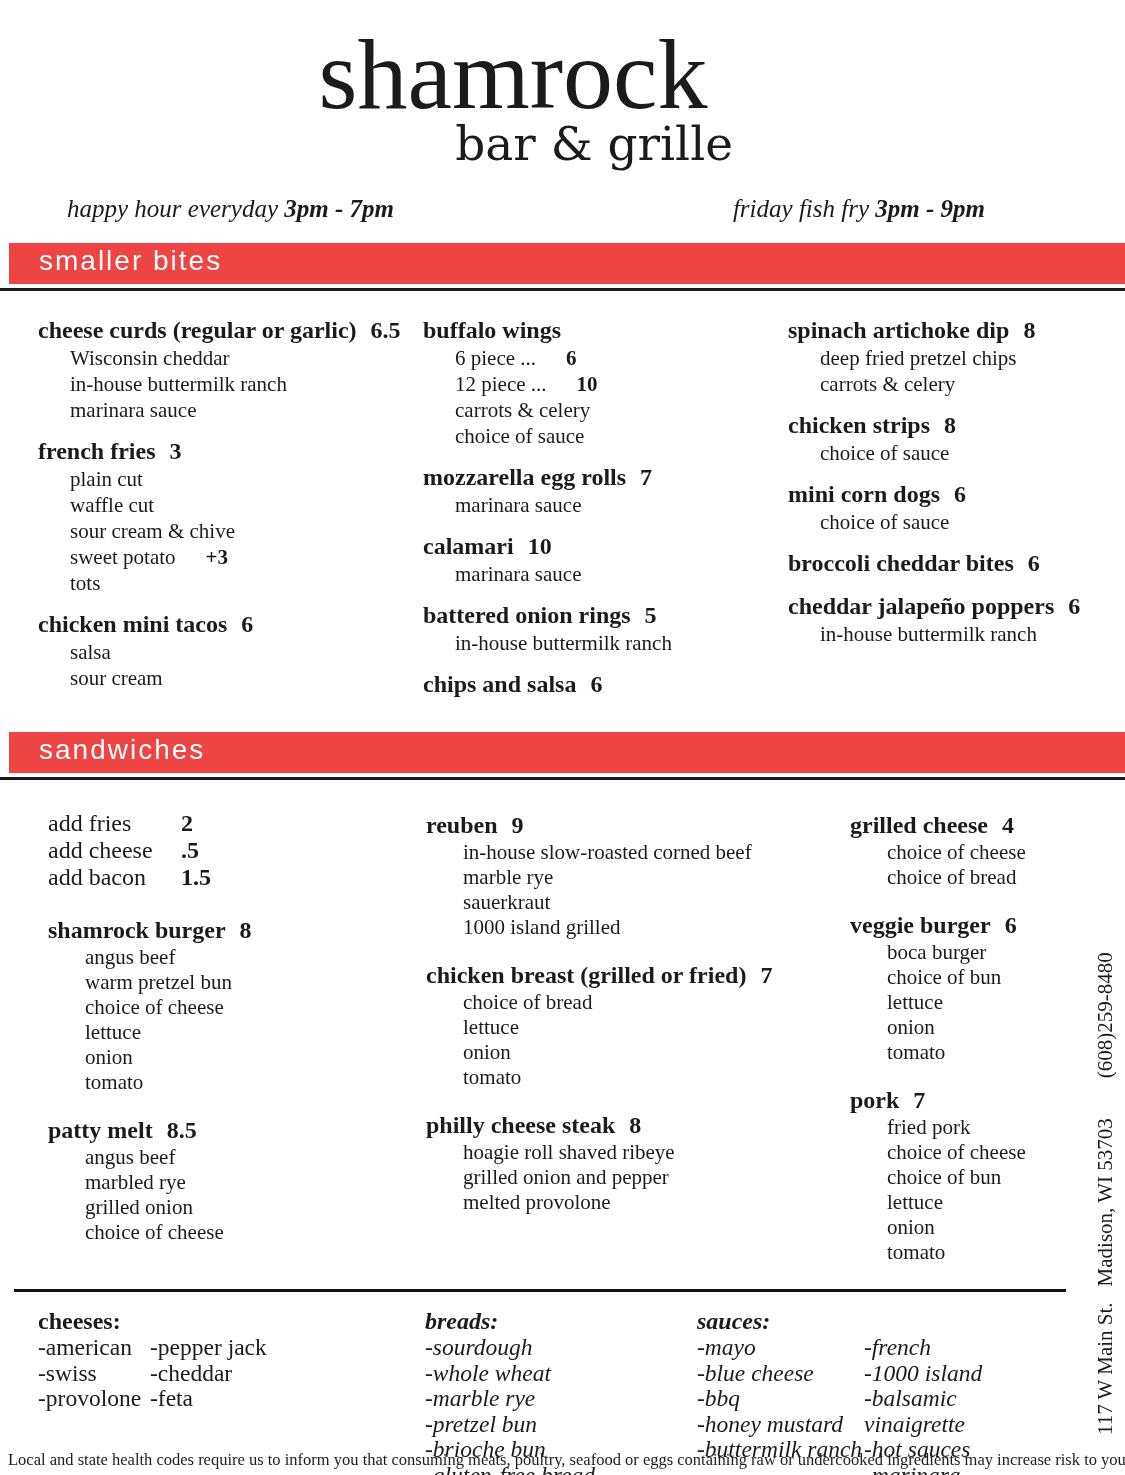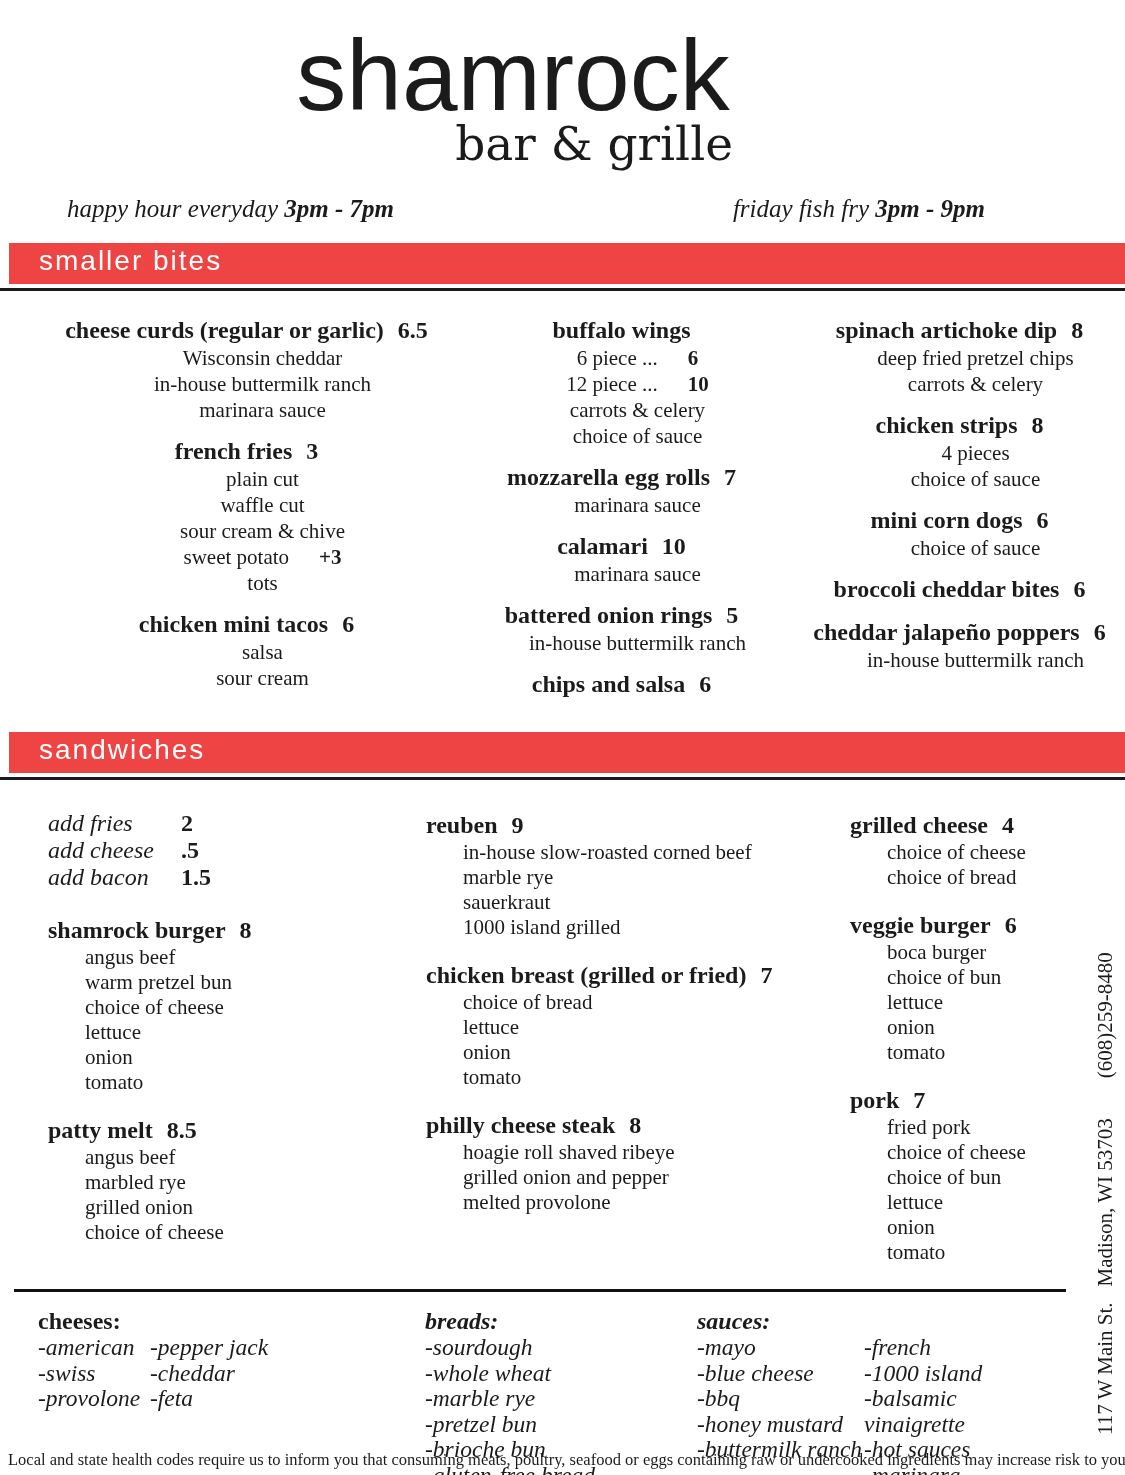--- a/index.html
+++ b/index.html
@@ -2,63 +2,63 @@
 <html><head>
 <meta charset="utf-8">
 <style>
   html,body{margin:0;padding:0;}
   body{
     width:1125px;height:1475px;background:#ffffff;overflow:hidden;position:relative;
     font-family:"Liberation Serif", serif;color:#1b1b1b;
   }
   .header-box{margin:24px 0 0 293px;width:440px;}
   .title{
-    font-family:Liberation Sans, sans-serif;font-size:100px;line-height:1.02;
+    font-family:Liberation Serif, serif;font-size:100px;line-height:1.02;
     letter-spacing:0px;text-align:center;white-space:nowrap;
   }
   .subtitle{
     font-family:"DejaVu Serif", serif;font-size:47px;line-height:1;
     text-align:right;margin-top:-6px;white-space:nowrap;
   }
   .hours-row{
     display:flex;justify-content:space-between;align-items:flex-start;
     padding:0 140px 0 67px;margin-top:28px;font-style:italic;font-size:25px;
   }
   .hours-row b{font-weight:700;}
   .banner{
     margin-left:9px;margin-top:20px;background:#ef4444;color:#ffffff;
     font-family:"Liberation Sans", sans-serif;font-size:28px;letter-spacing:2px;
     padding:2px 0 7px 30px;
   }
   .banner-rule{height:3px;background:#1a1a1a;margin-top:4px;}
   .menu-grid{display:grid;}
-  .grid-smaller{grid-template-columns:385px 365px 1fr;padding:24px 10px 0 54px;min-height:376px;text-align:center;}
+  .grid-smaller{grid-template-columns:385px 365px 1fr;padding:24px 10px 0 38px;min-height:376px;}
   .grid-sandwiches{grid-template-columns:378px 424px 1fr;padding:30px 10px 0 48px;min-height:448px;}
   .item{margin-bottom:13px;}
   .grid-sandwiches .item{margin-bottom:20px;}
   .item-head{font-weight:700;font-size:24px;line-height:30px;}
   .item-price{margin-left:14px;}
   .sub{font-size:21px;line-height:26px;padding-left:32px;}
   .grid-sandwiches .sub{line-height:25px;padding-left:37px;}
   .sub-price{font-weight:700;margin-left:30px;font-style:normal;}
   .addons{margin-bottom:24px;font-size:24px;line-height:27px;}
-  .addon-label{display:inline-block;width:133px;font-style:italic;}
+  .addon-label{display:inline-block;width:133px;}
   .addon-price{font-weight:700;}
   .divider{height:3px;background:#111111;width:1052px;margin:4px 0 0 14px;}
   .options{
     display:grid;grid-template-columns:387px 272px 1fr;
     padding:16px 70px 0 38px;font-size:23.5px;line-height:26px;
   }
   .opt-title{font-weight:700;font-size:24px;margin-bottom:1px;}
   .opt-italic{font-style:italic;}
   .opt-cols{display:grid;}
   .opt-cols-cheeses{grid-template-columns:112px auto;}
   .opt-cols-breads{grid-template-columns:auto;}
   .opt-cols-sauces{grid-template-columns:167px auto;}
-  .opt-item{line-height:25.5px;font-style:italic;}
+  .opt-item{line-height:25.5px;}
   .disclaimer{
     position:absolute;left:8px;bottom:5px;width:1110px;
     font-size:16.5px;color:#1c1c1c;white-space:nowrap;
   }
   .vertical-contact{
     position:absolute;left:836px;top:1152px;width:540px;height:26px;
     transform:rotate(-90deg);font-size:21px;white-space:nowrap;
     display:flex;align-items:baseline;
   }
   .vc-gap-small{margin-left:16px;}
@@ -135,21 +135,20 @@
       </div>
     </div>
     <div class="menu-col">
       <div class="item">
         <div class="item-head"><span class="item-name">spinach artichoke dip</span><span class="item-price">8</span></div>
         <div class="sub">deep fried pretzel chips</div>
         <div class="sub">carrots &amp; celery</div>
       </div>
       <div class="item">
         <div class="item-head"><span class="item-name">chicken strips</span><span class="item-price">8</span></div>
-        <div class="sub">4 pieces</div>
         <div class="sub">choice of sauce</div>
       </div>
       <div class="item">
         <div class="item-head"><span class="item-name">mini corn dogs</span><span class="item-price">6</span></div>
         <div class="sub">choice of sauce</div>
       </div>
       <div class="item">
         <div class="item-head"><span class="item-name">broccoli cheddar bites</span><span class="item-price">6</span></div>
       </div>
       <div class="item">

